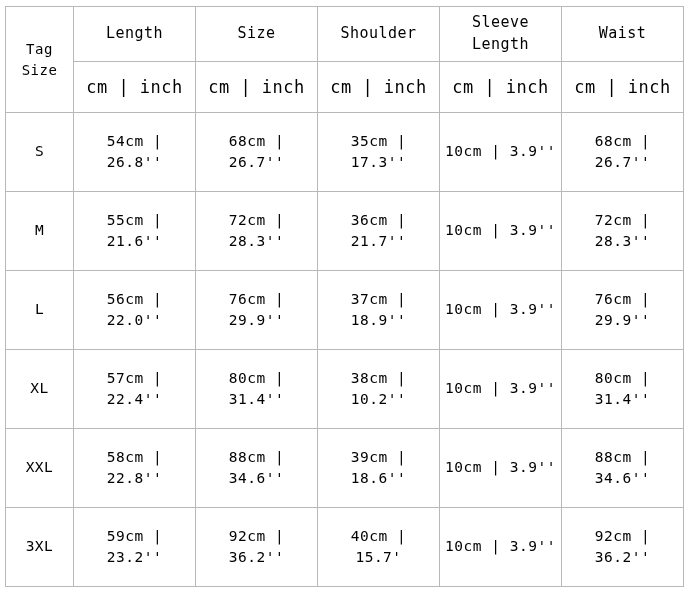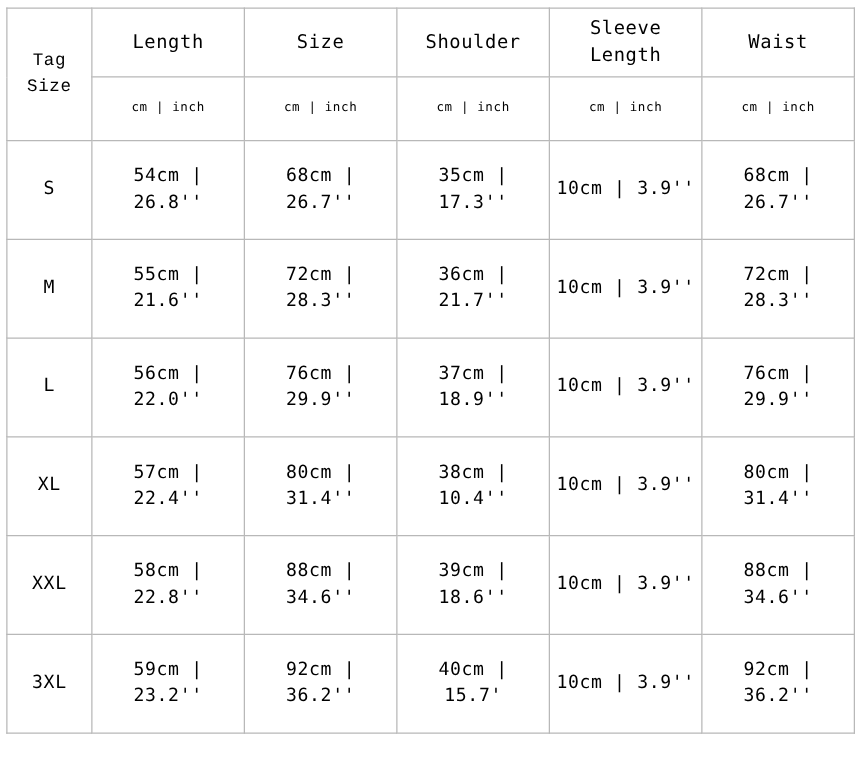--- a/index.html
+++ b/index.html
@@ -38,27 +38,26 @@
   }
   col.c-tag      { width: 68px; }
   col.c-col      { width: 122px; }
   col.c-sleeve   { width: 122px; }
 
   .head-title {
     font-size: 15px;
     height: 50px;
   }
   .head-unit {
-    font-size: 10px;
+    font-size: 17px;
     height: 46px;
   }
   .tag-cell {
     font-size: 14px;
     line-height: 1.6;
-    font-family: Liberation Mono, monospace;
   }
   .body-row td {
     height: 74px;
     font-size: 14.5px;
   }
   .size-label {
     font-size: 14px;
   }
   .two-line {
     display: block;
@@ -186,21 +185,21 @@
         <td>
           <span class="two-line nowrap">57cm |</span>
           <span class="two-line nowrap">22.4''</span>
         </td>
         <td>
           <span class="two-line nowrap">80cm |</span>
           <span class="two-line nowrap">31.4''</span>
         </td>
         <td>
           <span class="two-line nowrap">38cm |</span>
-          <span class="two-line nowrap">10.4''</span>
+          <span class="two-line nowrap">10.2''</span>
         </td>
         <td>
           <span class="one-line nowrap">10cm | 3.9''</span>
         </td>
         <td>
           <span class="two-line nowrap">80cm |</span>
           <span class="two-line nowrap">31.4''</span>
         </td>
       </tr>
       <tr class="body-row">

